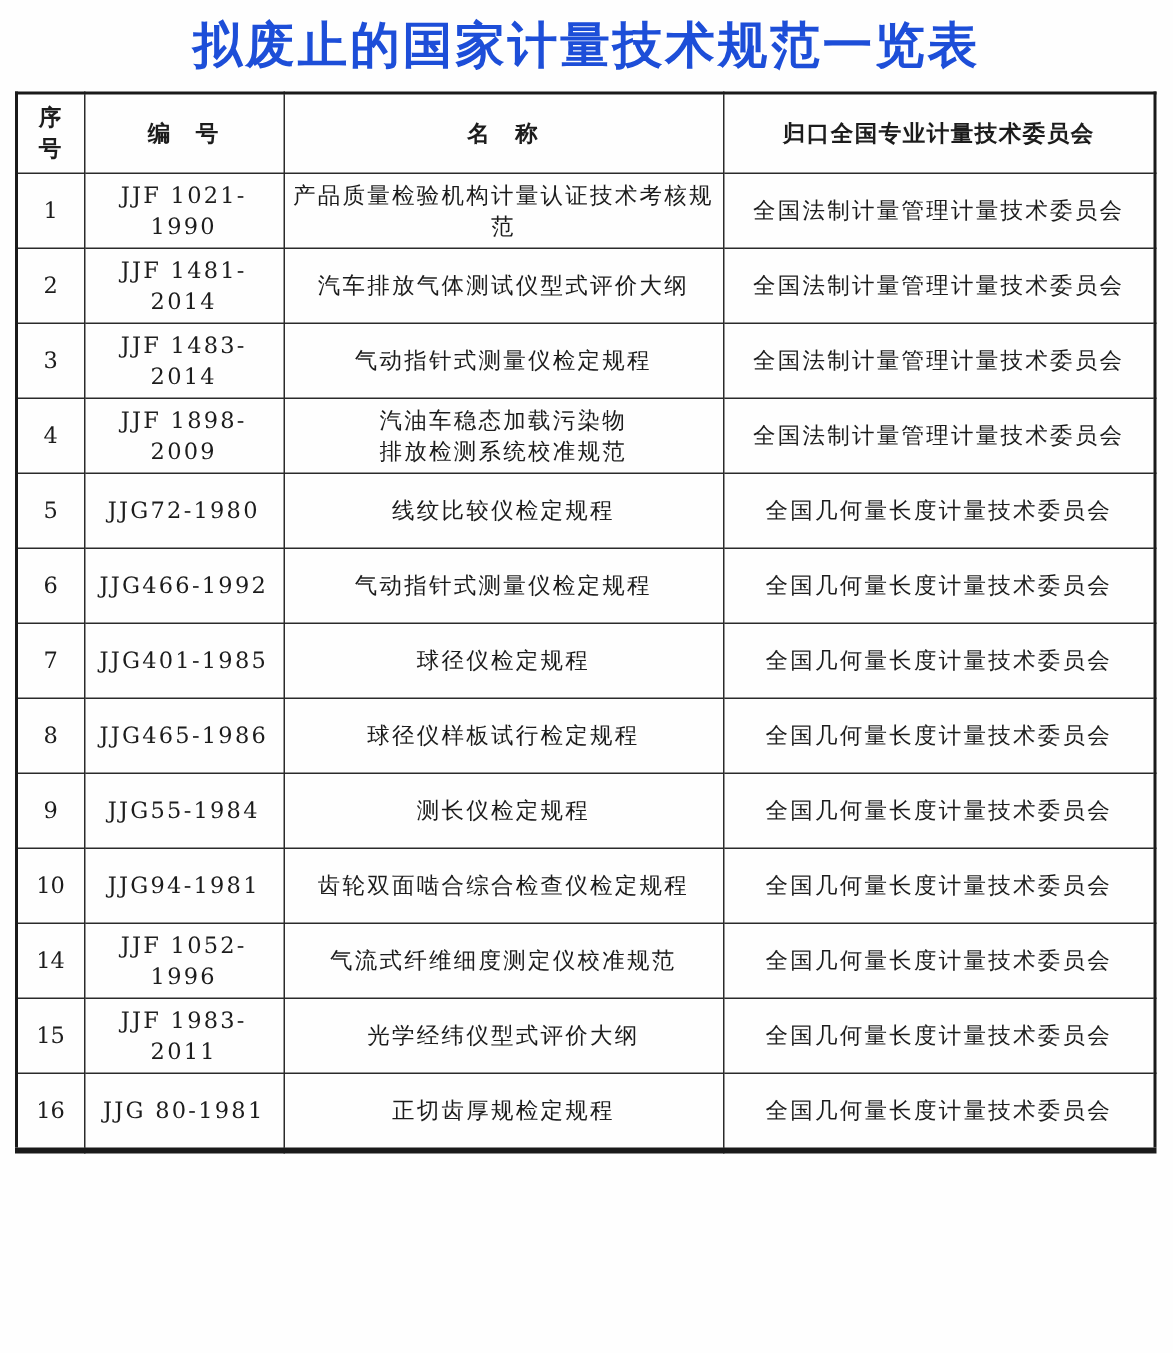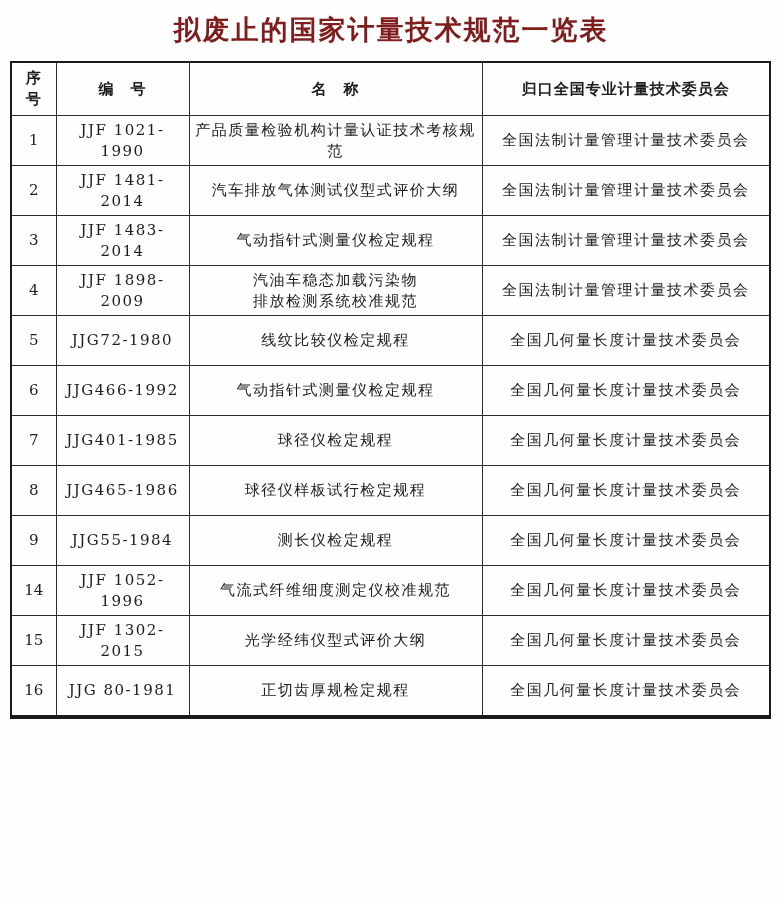--- a/index.html
+++ b/index.html
@@ -15,24 +15,24 @@
     height: 902px;
     background: #fefefe;
     overflow: hidden;
   }
   .doc-title {
     margin: 0;
     padding-top: 6px;
     height: 52px;
     line-height: 48px;
     text-align: center;
-    font-size: 27px;
+    font-size: 33px;
     font-weight: bold;
     letter-spacing: 2px;
-    color: #7f1d1d;
+    color: #1d4ed8;
     font-family: "DejaVu Serif", "Liberation Serif", serif;
   }
   table.spec-table {
     position: absolute;
     left: 10px;
     top: 61px;
     width: 759px;
     border-collapse: collapse;
     table-layout: fixed;
     border: 2px solid #1a1a1a;
@@ -162,34 +162,40 @@
       <td class="cell-comm">全国几何量长度计量技术委员会</td>
     </tr>
 
     <tr>
       <td class="cell-no">9</td>
       <td class="cell-code">JJG55-1984</td>
       <td class="cell-name">测长仪检定规程</td>
       <td class="cell-comm">全国几何量长度计量技术委员会</td>
     </tr>
 
+    <tr>
+      <td class="cell-no">10</td>
+      <td class="cell-code">JJG94-1981</td>
+      <td class="cell-name">齿轮双面啮合综合检查仪检定规程</td>
+      <td class="cell-comm">全国几何量长度计量技术委员会</td>
+    </tr>
 
 
 
 
     <tr>
       <td class="cell-no">14</td>
       <td class="cell-code">JJF 1052-1996</td>
       <td class="cell-name">气流式纤维细度测定仪校准规范</td>
       <td class="cell-comm">全国几何量长度计量技术委员会</td>
     </tr>
 
     <tr>
       <td class="cell-no">15</td>
-      <td class="cell-code">JJF 1302-2015</td>
+      <td class="cell-code">JJF 1983-2011</td>
       <td class="cell-name">光学经纬仪型式评价大纲</td>
       <td class="cell-comm">全国几何量长度计量技术委员会</td>
     </tr>
 
     <tr>
       <td class="cell-no">16</td>
       <td class="cell-code">JJG 80-1981</td>
       <td class="cell-name">正切齿厚规检定规程</td>
       <td class="cell-comm">全国几何量长度计量技术委员会</td>
     </tr>

